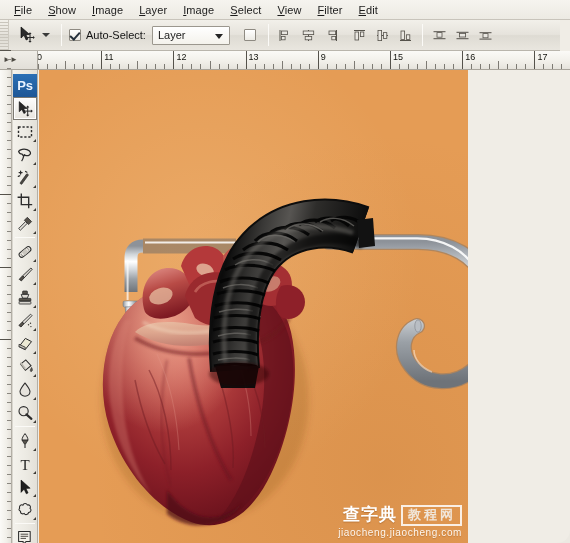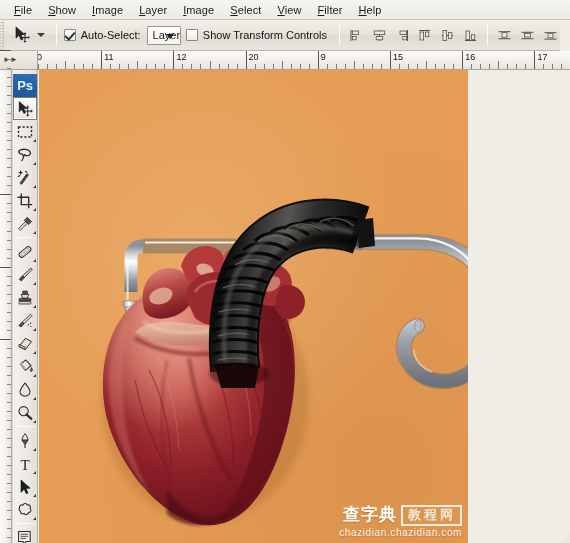--- a/index.html
+++ b/index.html
@@ -226,21 +226,21 @@
 
   <div class="menubar">
     <div class="menu-item">File</div>
     <div class="menu-item">Show</div>
     <div class="menu-item">Image</div>
     <div class="menu-item">Layer</div>
     <div class="menu-item">Image</div>
     <div class="menu-item">Select</div>
     <div class="menu-item">View</div>
     <div class="menu-item">Filter</div>
-    <div class="menu-item">Help</div>
+    <div class="menu-item">Edit</div>
   </div>
 
   <div class="optionsbar">
     <div class="ob-gripper"></div>
 
     <div class="tool-preview">
       <span class="glyph">
         <svg width="20" height="20" viewBox="0 0 20 20">
           <path d="M4 2 L4 13 L7 10.3 L9.2 15 L11 14.1 L8.9 9.7 L12.6 9.4 Z" fill="#2b2b2b" stroke="#000" stroke-width=".6"></path>
           <g stroke="#2b2b2b" stroke-width="1.1" fill="none">
@@ -261,21 +261,20 @@
     <div class="ob-label">Auto-Select:</div>
 
     <div class="combo">
       <span>Layer</span>
       <span class="arrow"></span>
     </div>
 
     <div style="width:14px"></div>
 
     <div class="chk"></div>
-    <div class="ob-label">Show Transform Controls</div>
 
     <div class="ob-sep" style="margin-left:12px"></div>
 
     <div class="align-group">
       <div class="align-btn">
         <svg width="15" height="15" viewBox="0 0 15 15">
           <rect x="1.5" y="2" width="1" height="11" fill="#55524b"></rect>
           <rect x="3.5" y="3" width="6" height="3.6" fill="#e9e7e1" stroke="#55524b" stroke-width=".8"></rect>
           <rect x="3.5" y="8.4" width="3.6" height="3.4" fill="#e9e7e1" stroke="#55524b" stroke-width=".8"></rect>
         </svg>
@@ -374,21 +373,21 @@
       <div class="tickmaj" style="left: 135.4px;"></div>
       <div class="ticklbl" style="left: 138.4px;">12</div>
       <div class="tickmin" style="left: 144.425px; height: 5px;"></div>
       <div class="tickmin" style="left: 153.45px; height: 5px;"></div>
       <div class="tickmin" style="left: 162.475px; height: 5px;"></div>
       <div class="tickmin" style="left: 171.5px; height: 8px;"></div>
       <div class="tickmin" style="left: 180.525px; height: 5px;"></div>
       <div class="tickmin" style="left: 189.55px; height: 5px;"></div>
       <div class="tickmin" style="left: 198.575px; height: 5px;"></div>
       <div class="tickmaj" style="left: 207.6px;"></div>
-      <div class="ticklbl" style="left: 210.6px;">20</div>
+      <div class="ticklbl" style="left: 210.6px;">13</div>
       <div class="tickmin" style="left: 216.625px; height: 5px;"></div>
       <div class="tickmin" style="left: 225.65px; height: 5px;"></div>
       <div class="tickmin" style="left: 234.675px; height: 5px;"></div>
       <div class="tickmin" style="left: 243.7px; height: 8px;"></div>
       <div class="tickmin" style="left: 252.725px; height: 5px;"></div>
       <div class="tickmin" style="left: 261.75px; height: 5px;"></div>
       <div class="tickmin" style="left: 270.775px; height: 5px;"></div>
       <div class="tickmaj" style="left: 279.8px;"></div>
       <div class="ticklbl" style="left: 282.8px;">9</div>
       <div class="tickmin" style="left: 288.825px; height: 5px;"></div>
@@ -866,17 +865,17 @@
       </g>
 
       <ellipse cx="200" cy="304" rx="30" ry="12" fill="rgba(30,6,6,.45)" filter="url(#soft)"></ellipse>
     </svg>
 
     <div class="watermark">
       <div class="wm-row">
         <span class="wm-cn">查字典</span>
         <span class="wm-box">教程网</span>
       </div>
-      <div class="wm-url">chazidian.chazidian.com</div>
+      <div class="wm-url">jiaocheng.jiaocheng.com</div>
     </div>
   </div>
 
 </div>
 
 </body></html>

